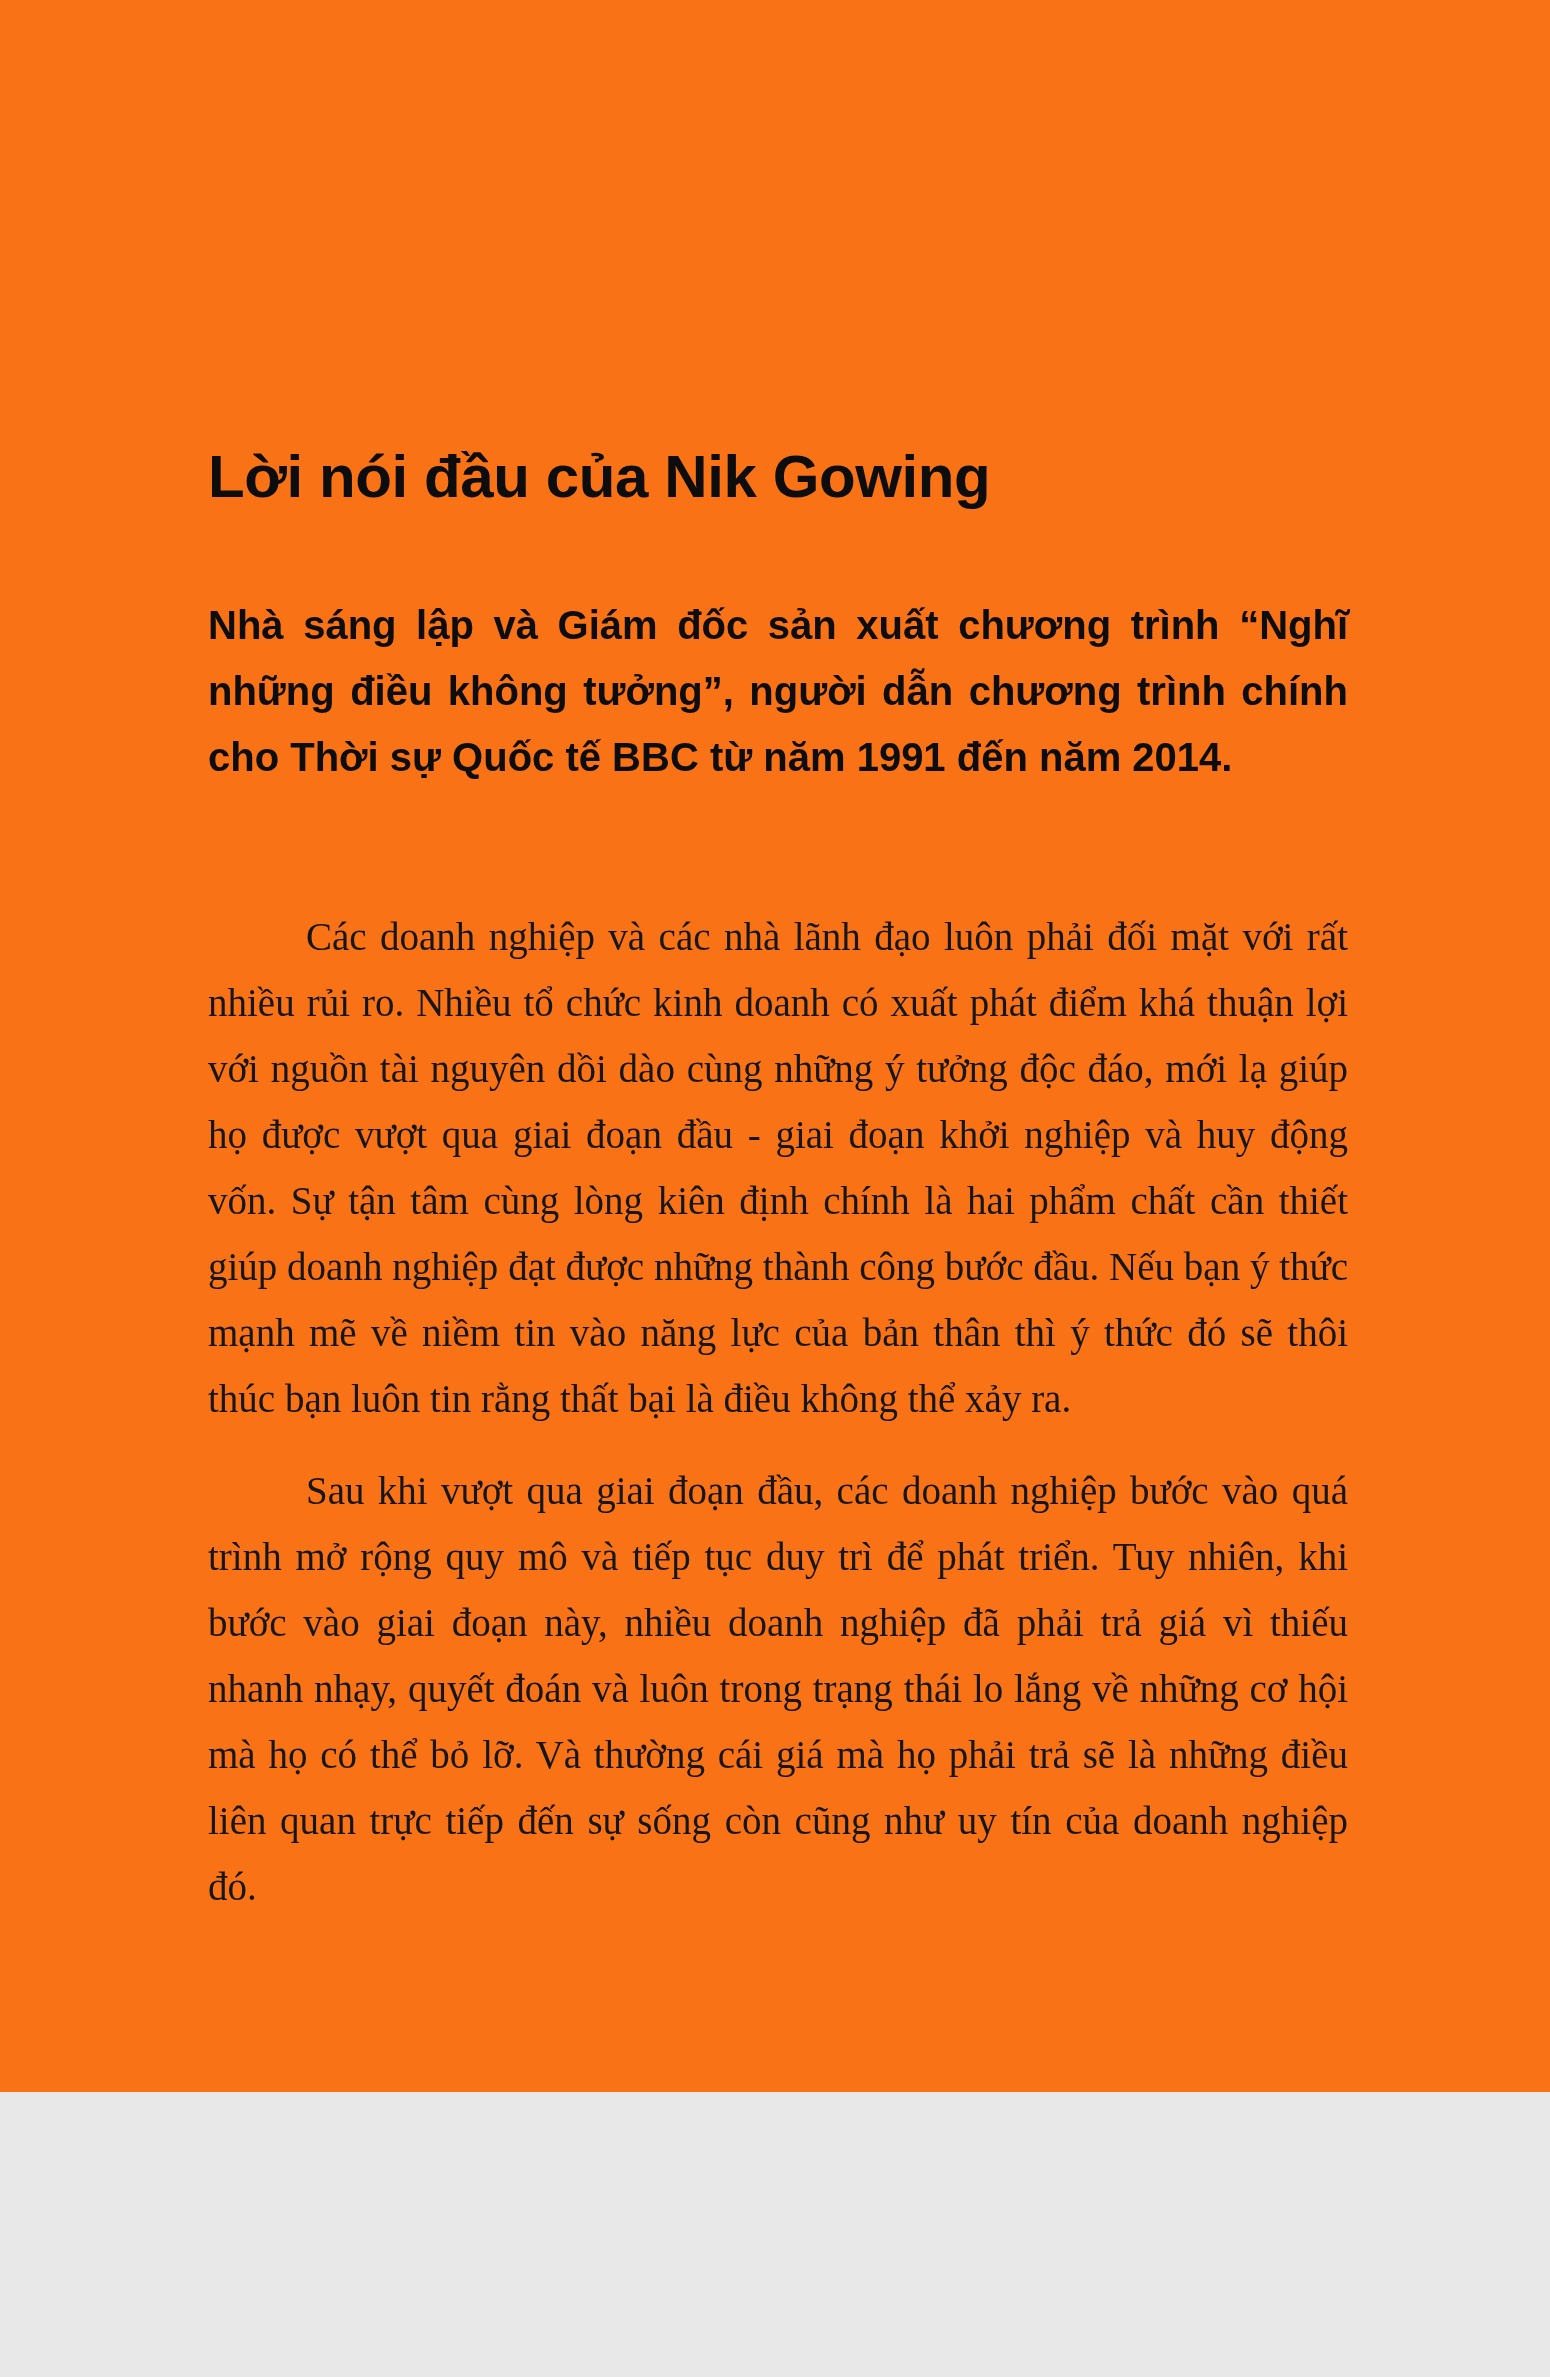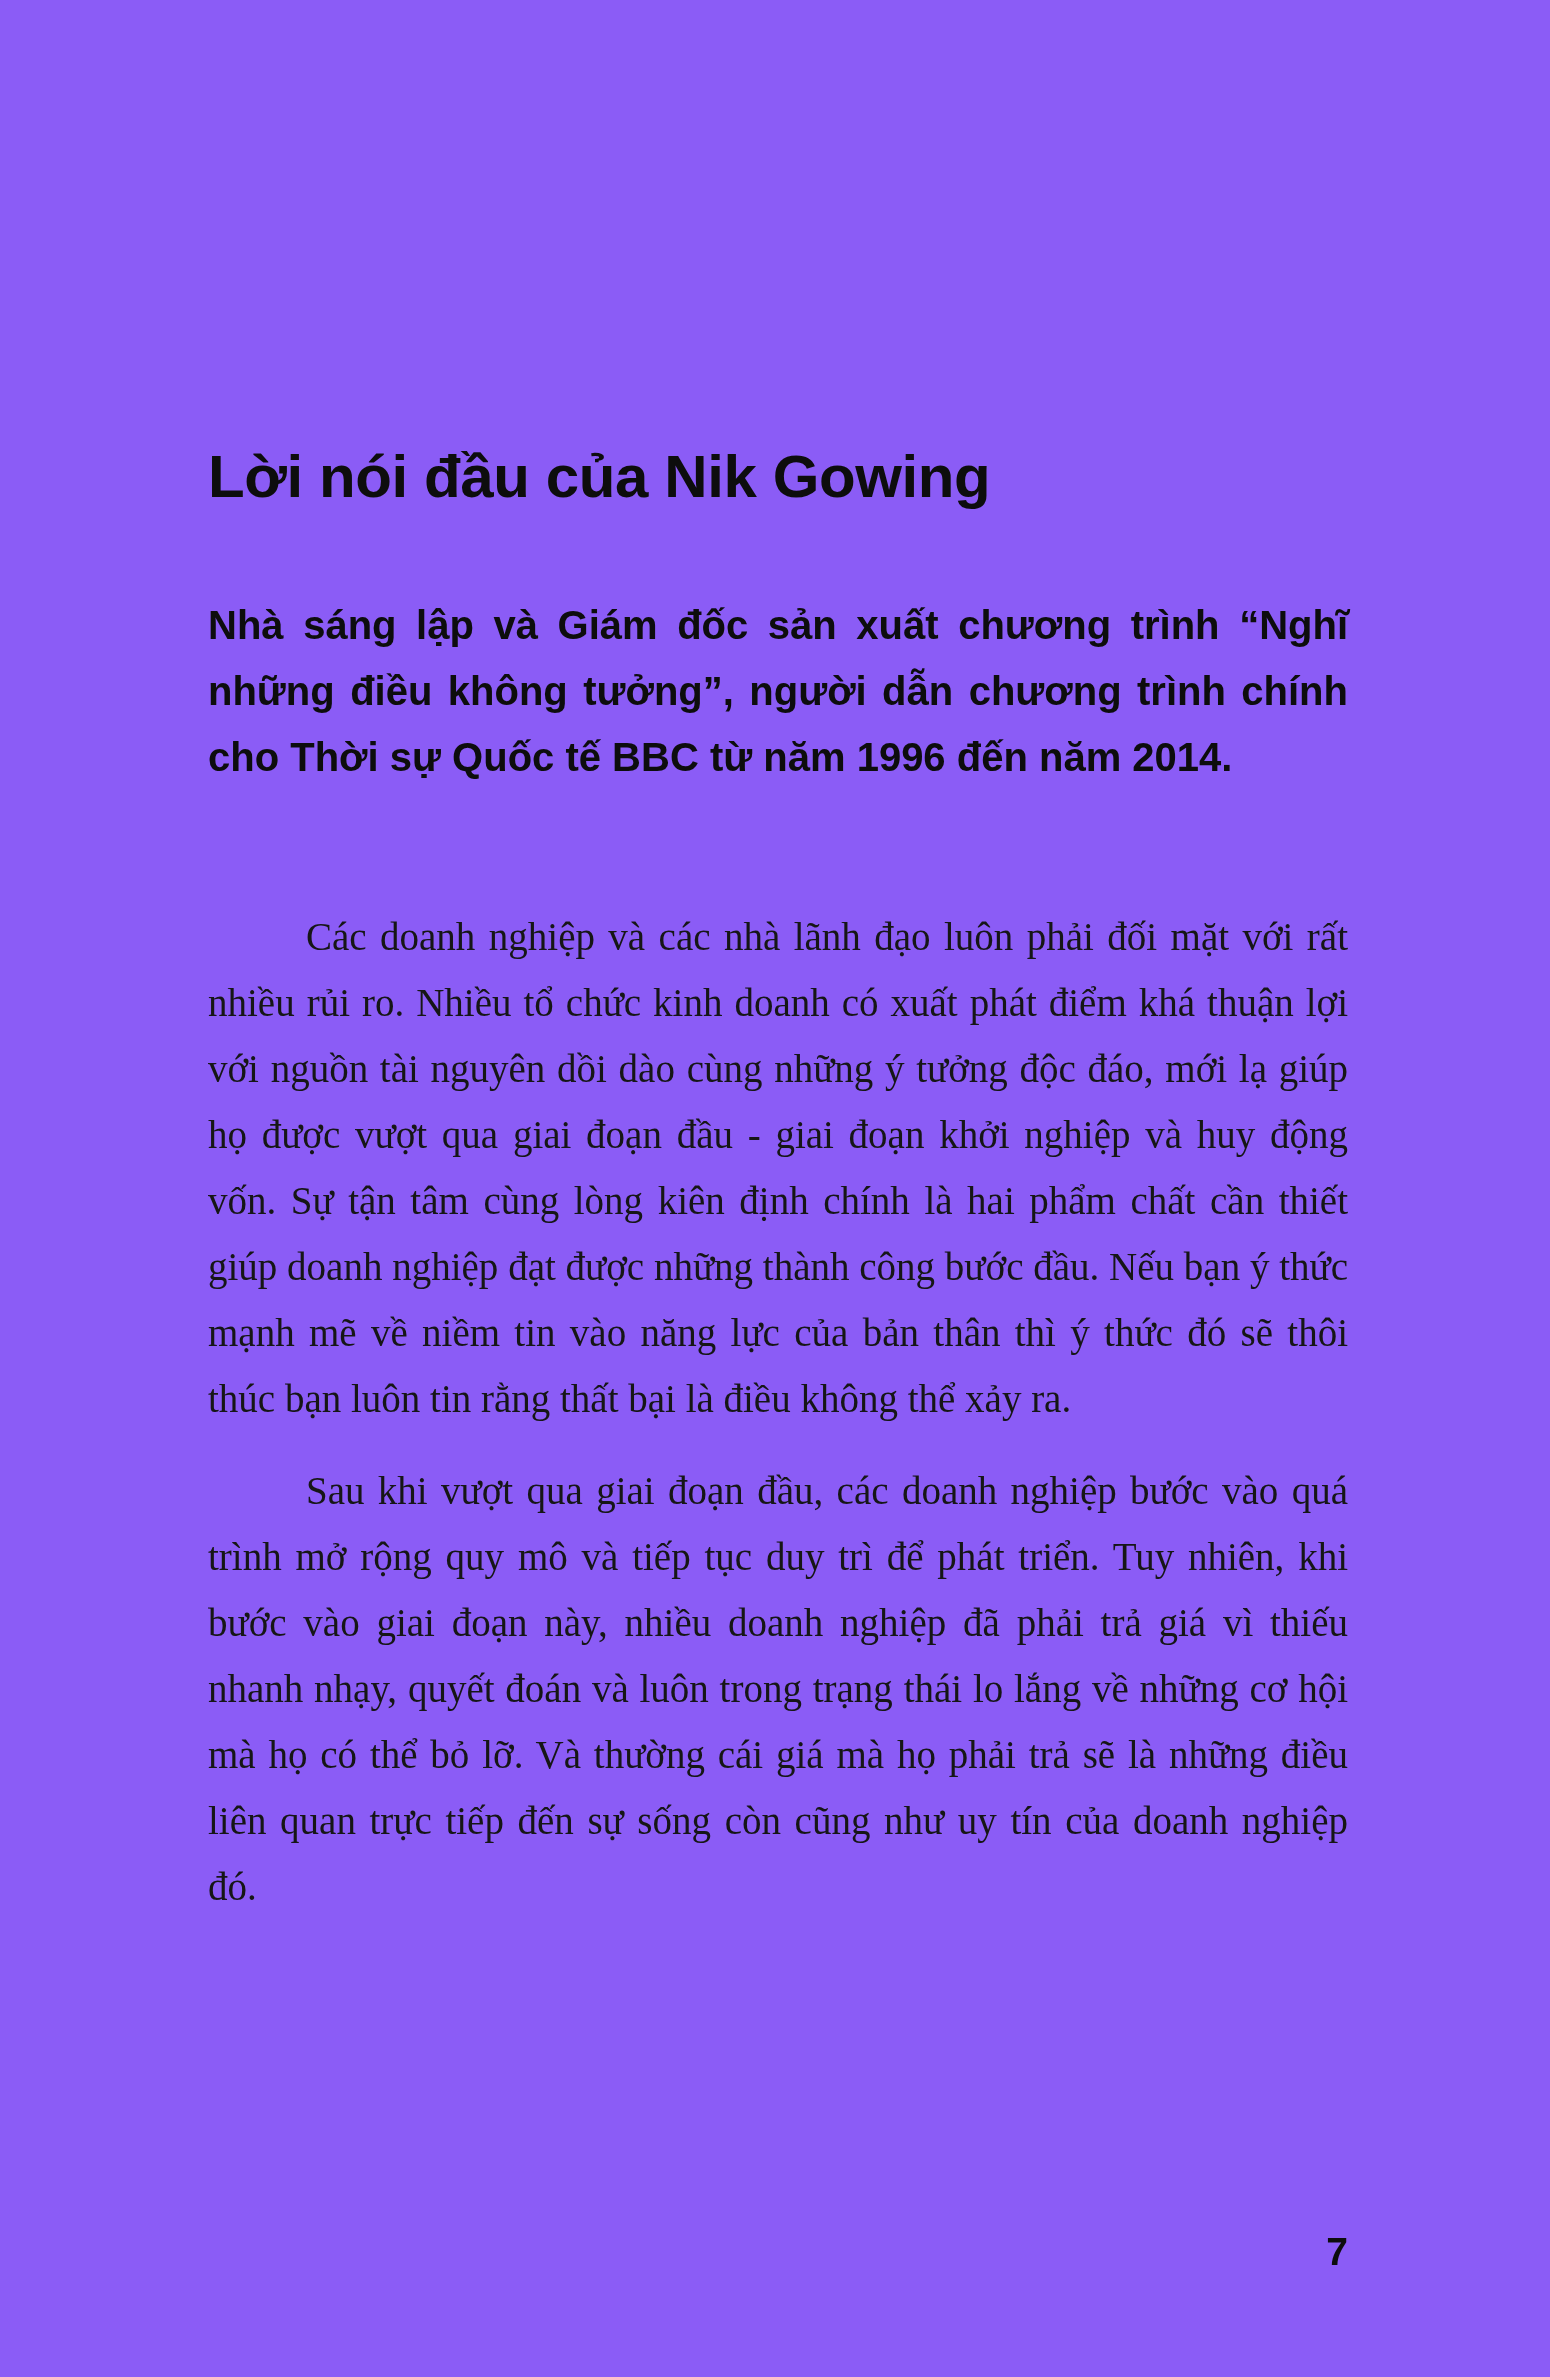--- a/index.html
+++ b/index.html
@@ -3,23 +3,23 @@
 <meta charset="utf-8">
 <style>
   html, body {
     margin: 0;
     padding: 0;
     background: #e8e8e8;
   }
   .page {
     position: relative;
     width: 1551px;
-    height: 2377px;
+    height: 2092px;
     margin: 0 auto;
-    background: #8b5cf6;
+    background: #f97316;
     color: #111111;
     overflow: hidden;
     box-sizing: border-box;
   }
   .content {
     position: absolute;
     left: 208px;
     right: 203px;
     top: 0;
   }
@@ -65,21 +65,21 @@
     color: #0d0d0d;
   }
 </style>
 </head>
 <body>
 
 <div class="page">
   <div class="content">
     <h1 class="doc-title">Lời nói đầu của Nik Gowing</h1>
 
-    <h2 class="doc-subtitle">Nhà sáng lập và Giám đốc sản xuất chương trình “Nghĩ những điều không tưởng”, người dẫn chương trình chính cho Thời sự Quốc tế BBC từ năm 1996 đến năm 2014.</h2>
+    <h2 class="doc-subtitle">Nhà sáng lập và Giám đốc sản xuất chương trình “Nghĩ những điều không tưởng”, người dẫn chương trình chính cho Thời sự Quốc tế BBC từ năm 1991 đến năm 2014.</h2>
 
     <div class="body-text">
       <p>Các doanh nghiệp và các nhà lãnh đạo luôn phải đối mặt với rất nhiều rủi ro. Nhiều tổ chức kinh doanh có xuất phát điểm khá thuận lợi với nguồn tài nguyên dồi dào cùng những ý tưởng độc đáo, mới lạ giúp họ được vượt qua giai đoạn đầu - giai đoạn khởi nghiệp và huy động vốn. Sự tận tâm cùng lòng kiên định chính là hai phẩm chất cần thiết giúp doanh nghiệp đạt được những thành công bước đầu. Nếu bạn ý thức mạnh mẽ về niềm tin vào năng lực của bản thân thì ý thức đó sẽ thôi thúc bạn luôn tin rằng thất bại là điều không thể xảy ra.</p>
       <p>Sau khi vượt qua giai đoạn đầu, các doanh nghiệp bước vào quá trình mở rộng quy mô và tiếp tục duy trì để phát triển. Tuy nhiên, khi bước vào giai đoạn này, nhiều doanh nghiệp đã phải trả giá vì thiếu nhanh nhạy, quyết đoán và luôn trong trạng thái lo lắng về những cơ hội mà họ có thể bỏ lỡ. Và thường cái giá mà họ phải trả sẽ là những điều liên quan trực tiếp đến sự sống còn cũng như uy tín của doanh nghiệp đó.</p>
     </div>
   </div>
 
   <div class="page-number">7</div>
 </div>
 

